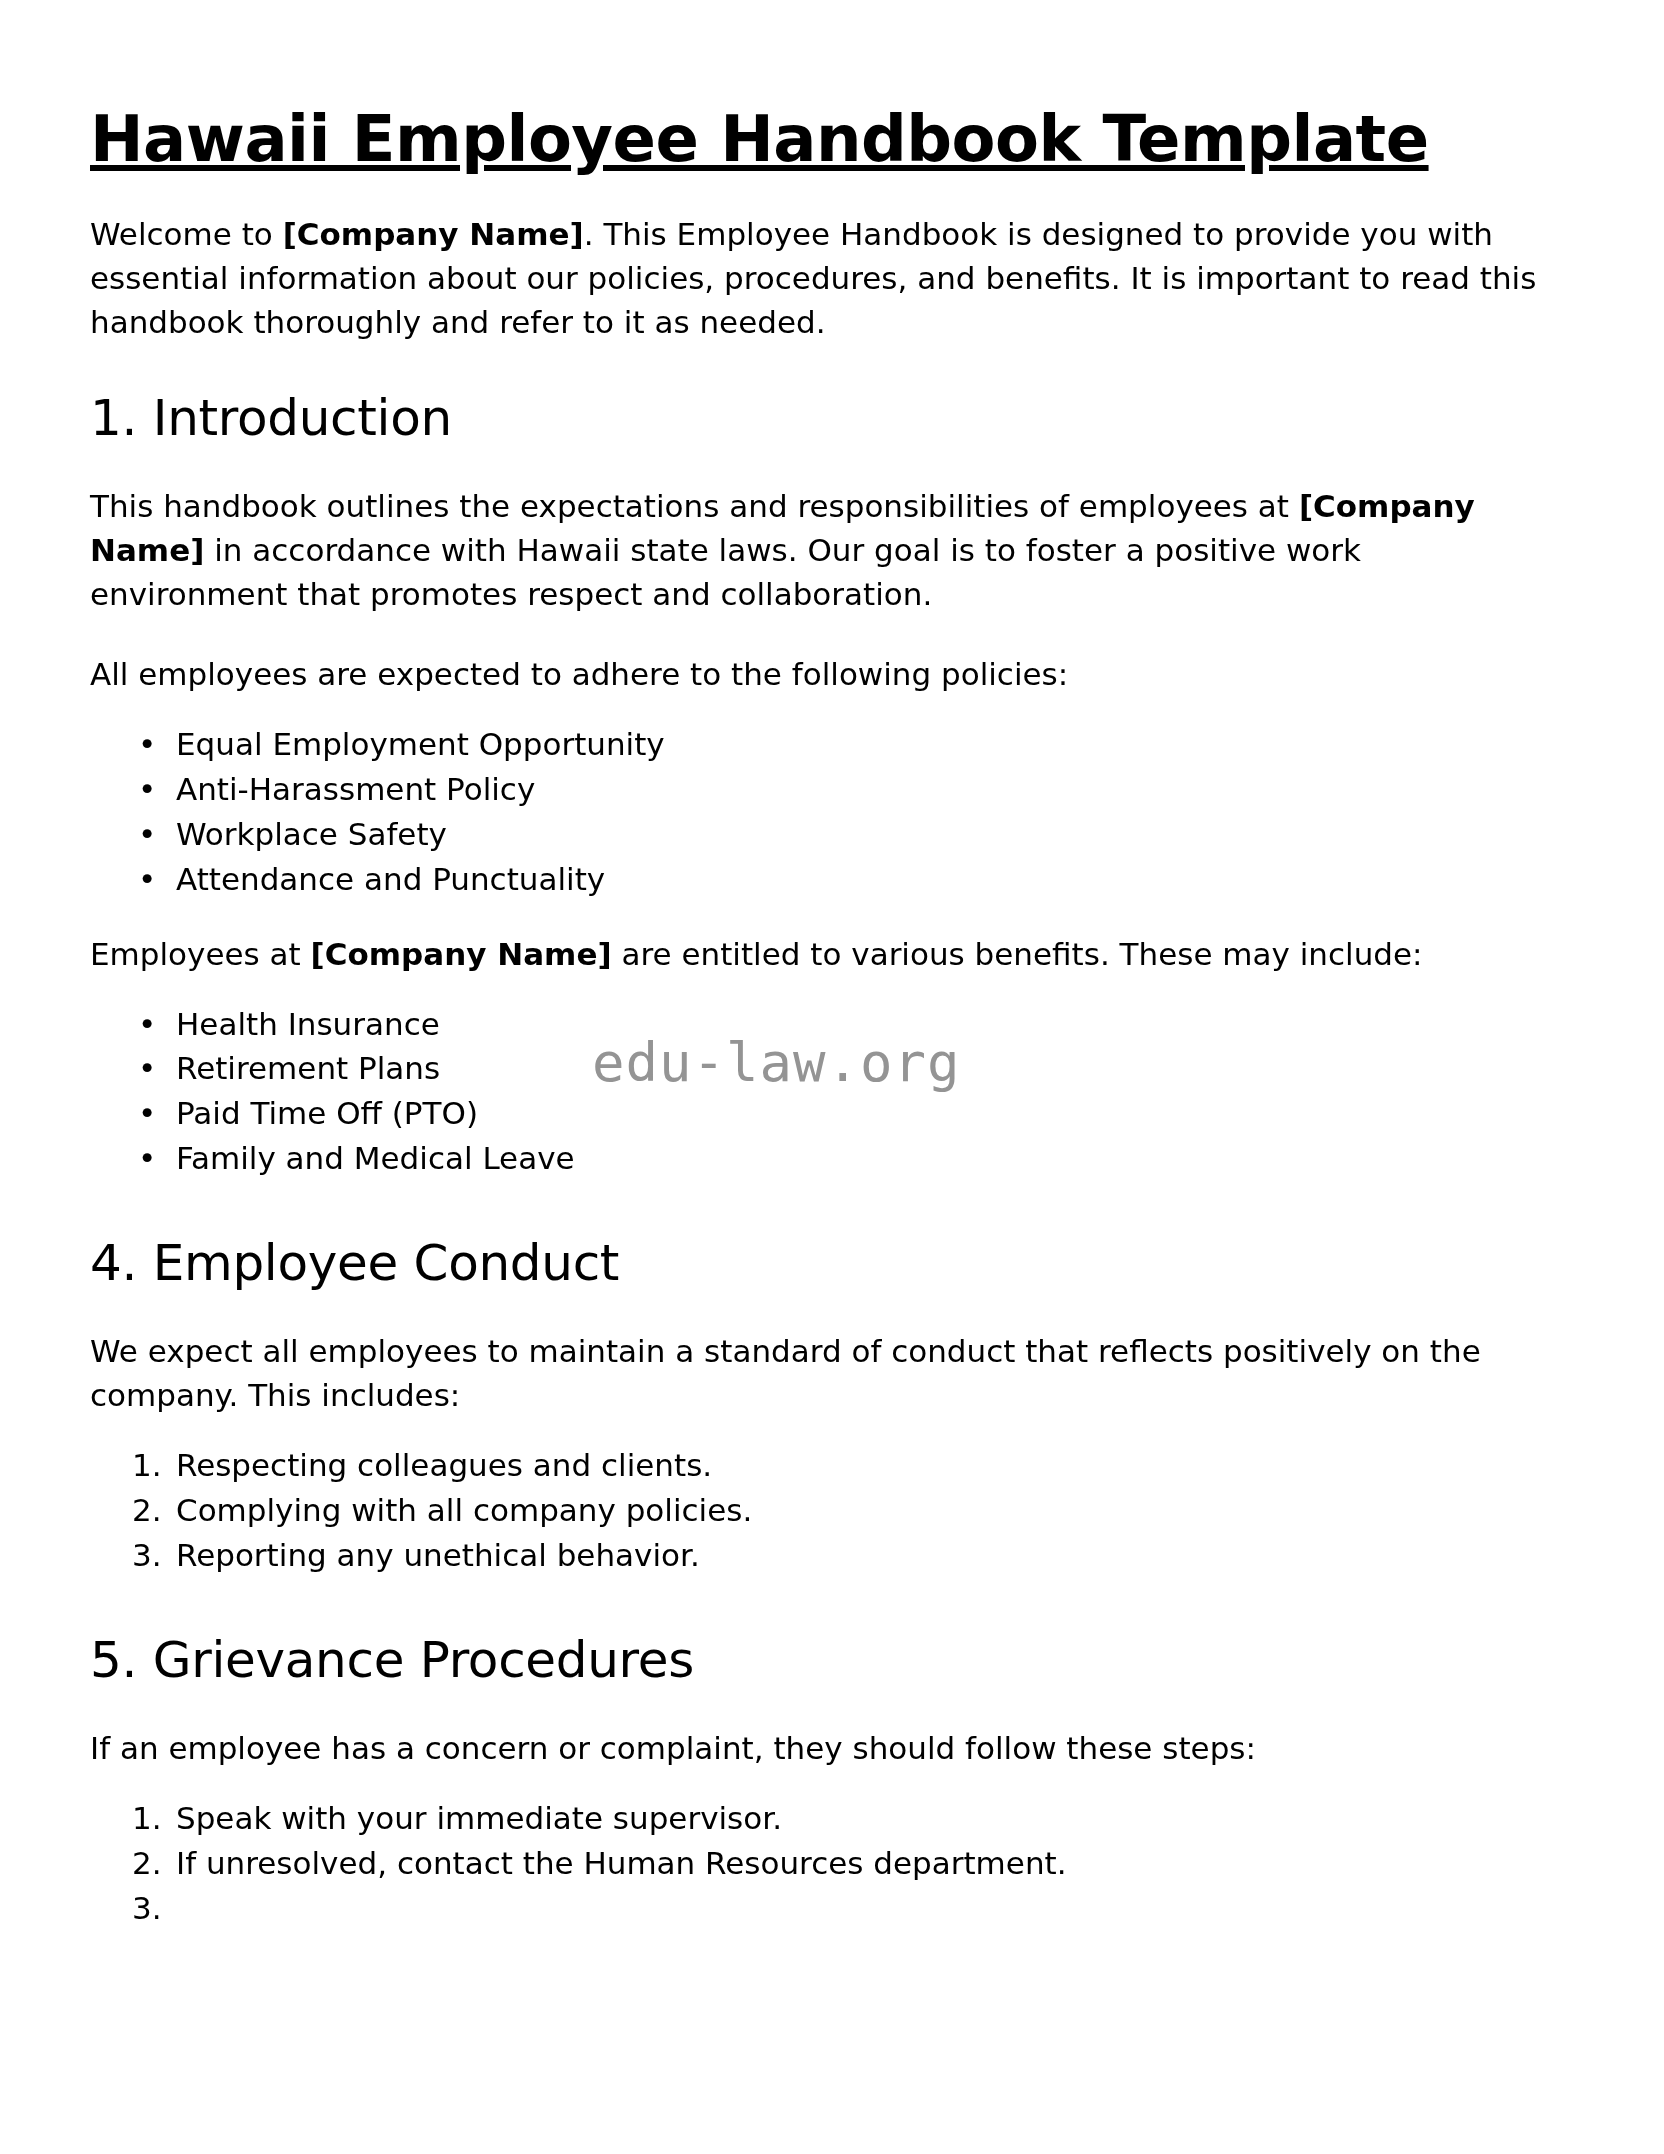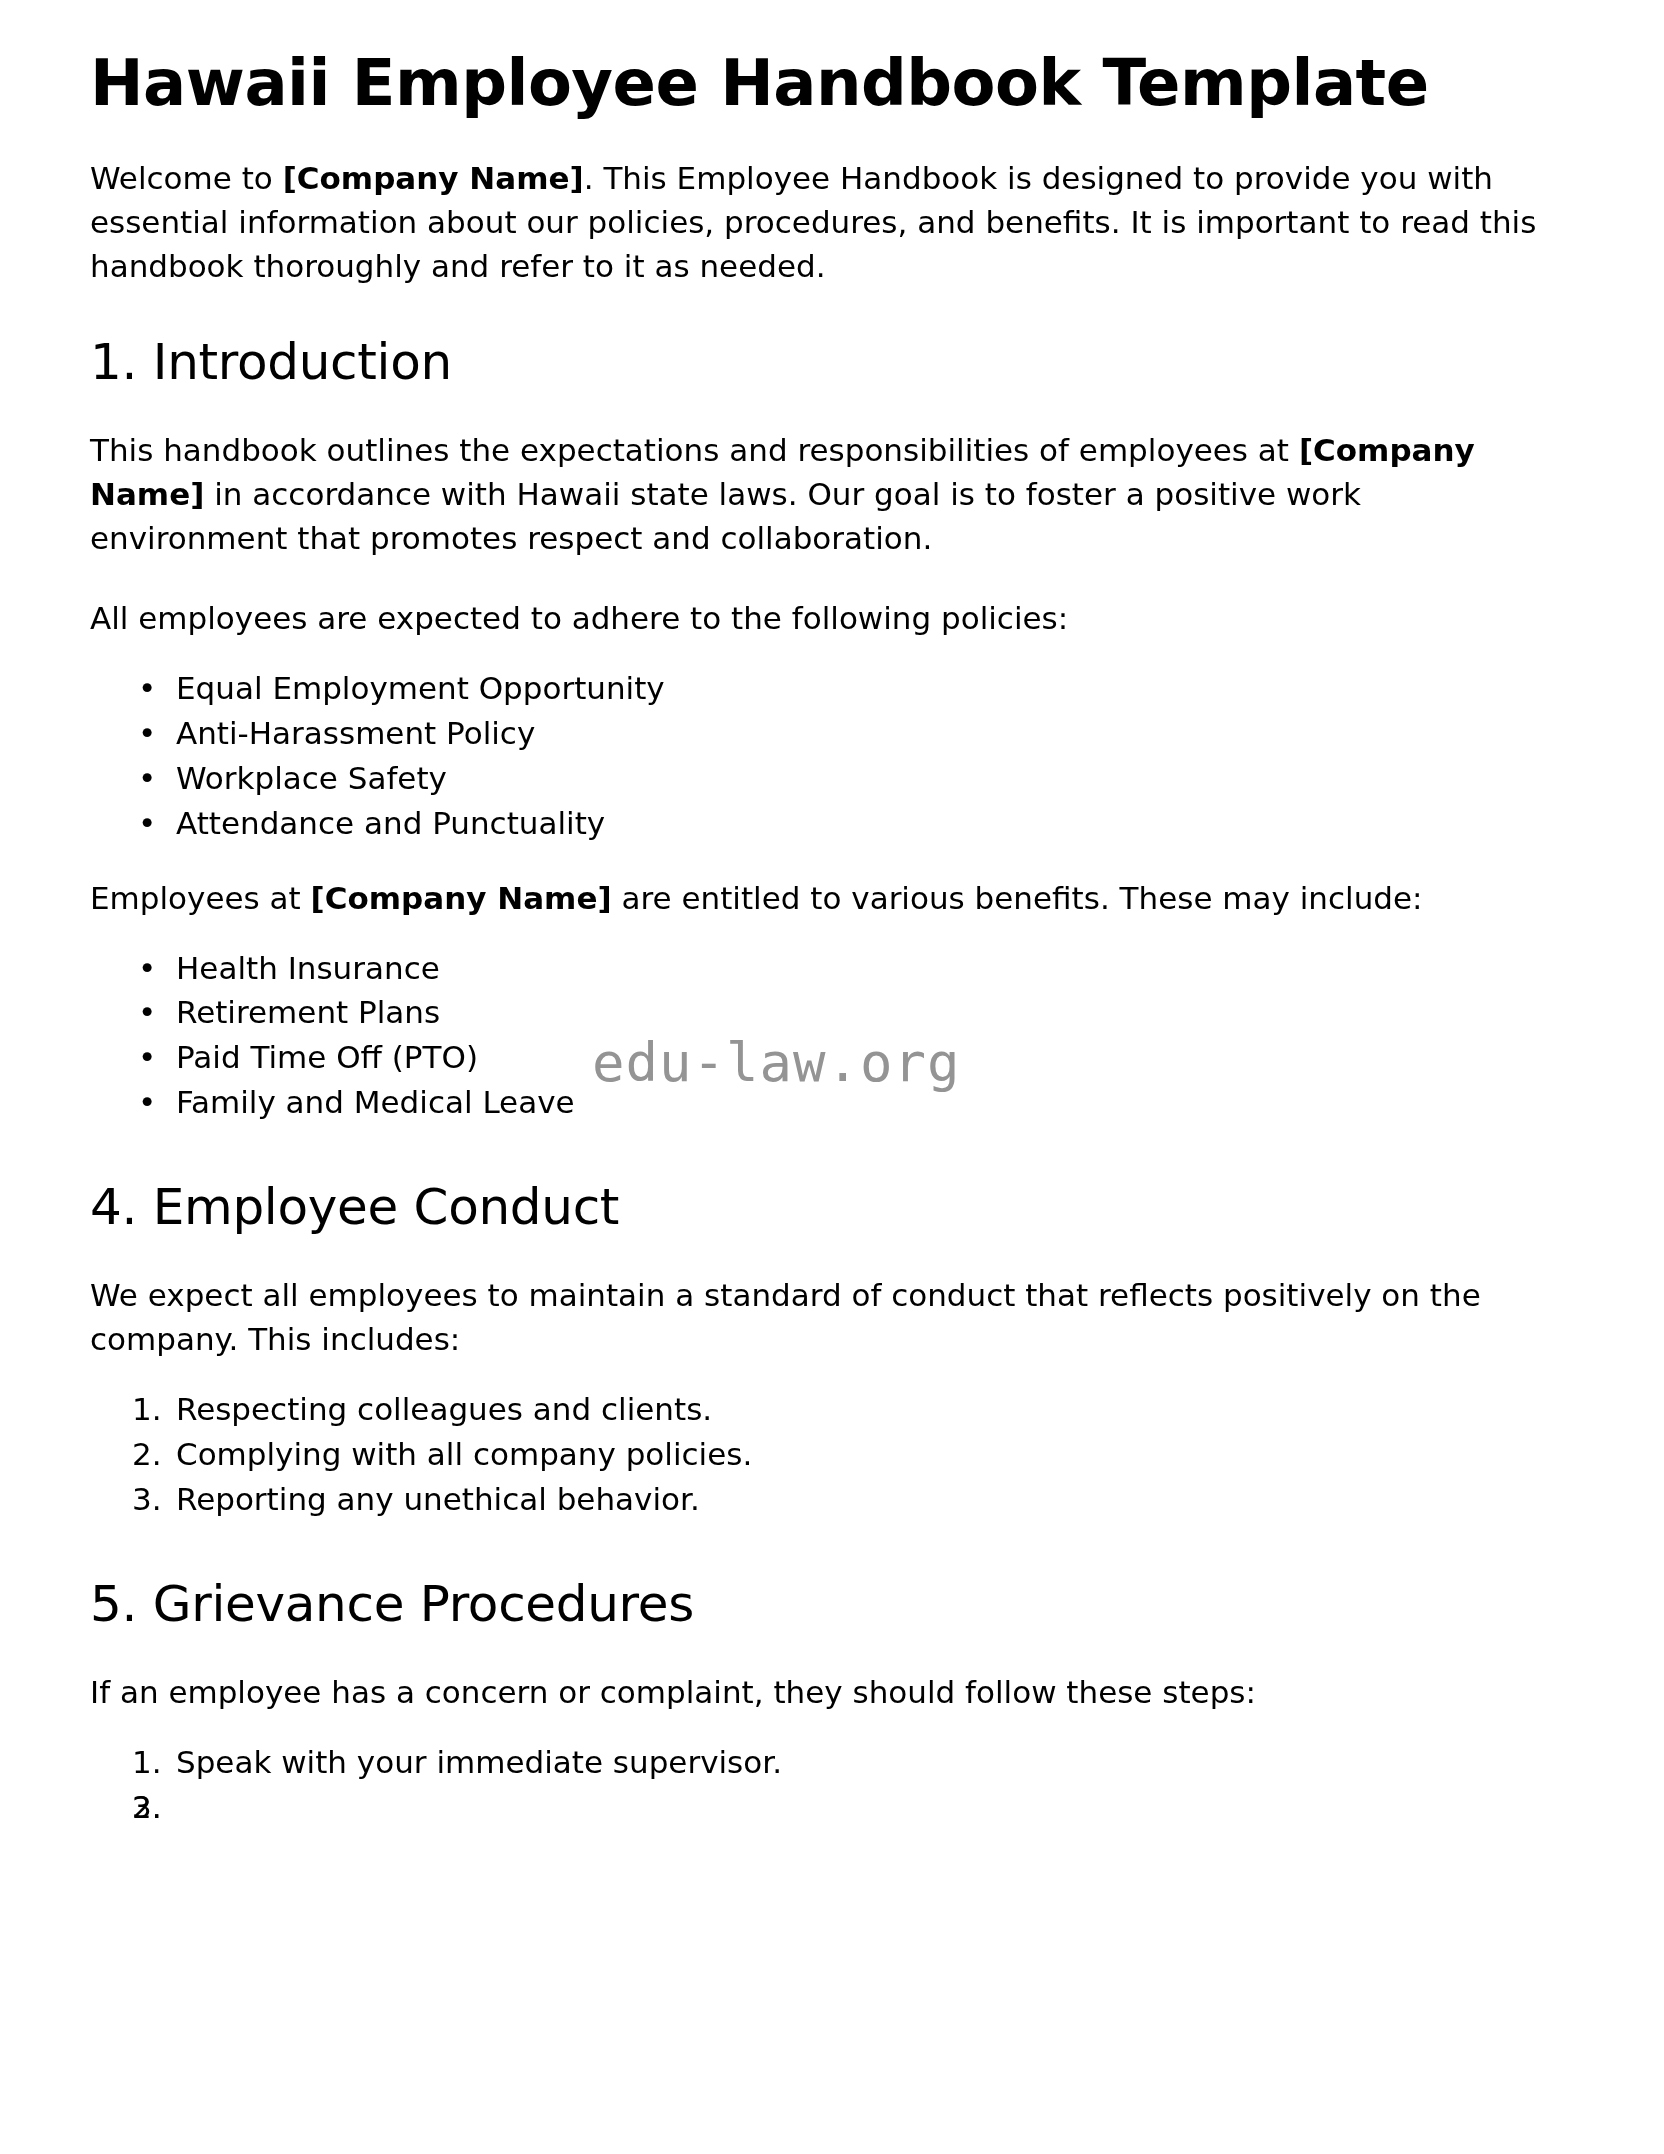--- a/index.html
+++ b/index.html
@@ -21,21 +21,22 @@
     height: 2154px;
     box-sizing: border-box;
     padding: 0 118px 0 90px;
   }
   .doc-title {
     font-size: 64px;
     font-weight: bold;
     line-height: 1.12;
     letter-spacing: -0.5px;
     margin: 0;
-    padding-top: 48px;
+    padding-top: 104px;
+    text-decoration: underline;
   }
   .para {
     font-size: 31px;
     line-height: 1.42;
     margin: 0;
     padding-top: 36px;
     max-width: 1458px;
   }
   .para.tight {
     padding-top: 30px;
@@ -132,19 +133,19 @@
   <ol class="doc-list">
     <li><span class="marker">1.</span><span>Respecting colleagues and clients.</span></li>
     <li><span class="marker">2.</span><span>Complying with all company policies.</span></li>
     <li><span class="marker">3.</span><span>Reporting any unethical behavior.</span></li>
   </ol>
 
   <h2 class="section-heading s5">5. Grievance Procedures</h2>
   <p class="para">If an employee has a concern or complaint, they should follow these steps:</p>
   <ol class="doc-list">
     <li><span class="marker">1.</span><span>Speak with your immediate supervisor.</span></li>
-    <li><span class="marker">2.</span></li>
+    <li><span class="marker">2.</span><span>If unresolved, contact the Human Resources department.</span></li>
     <li><span class="marker">3.</span></li>
   </ol>
 
   <div class="watermark">edu-law.org</div>
 
 </div>
 
 </body></html>

